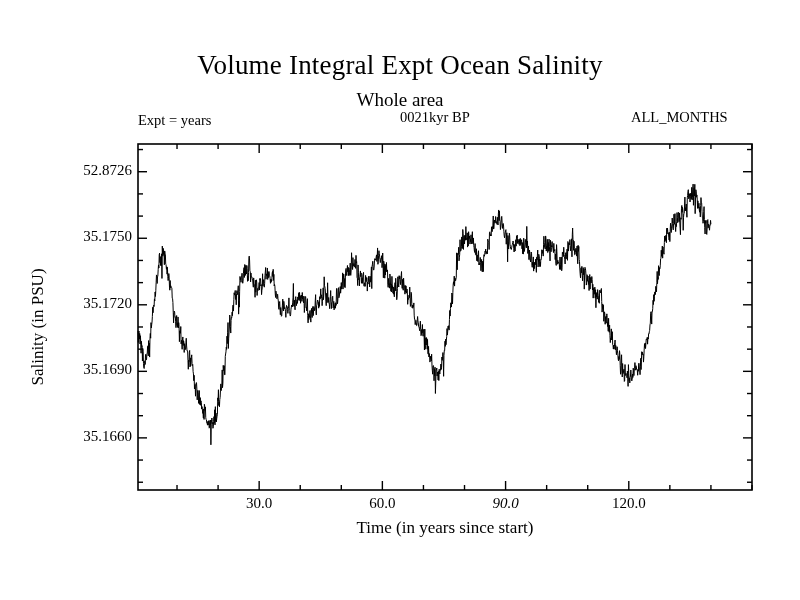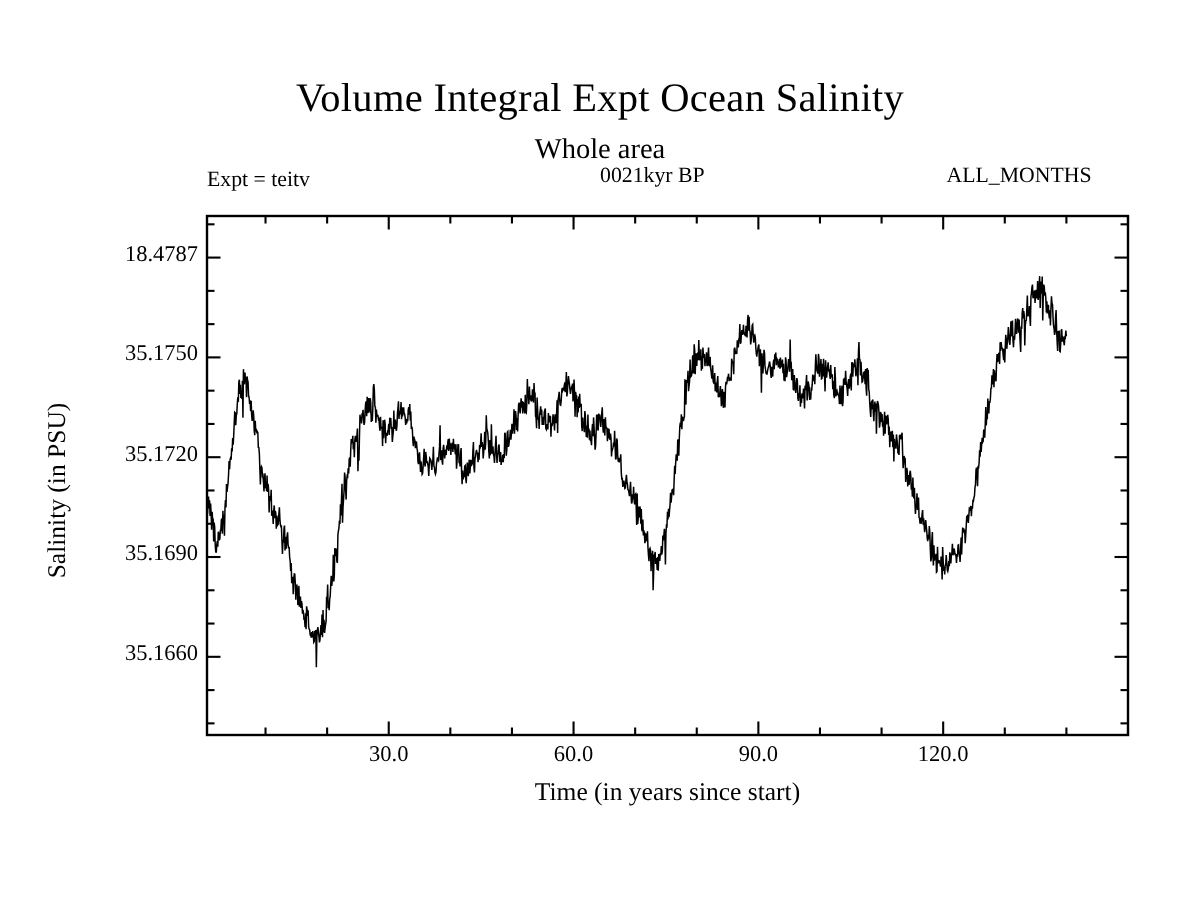--- a/index.html
+++ b/index.html
@@ -119,38 +119,38 @@
   }
 </style>
 </head>
 <body>
 
 <div id="figure">
 
   <div class="main-title">Volume Integral Expt Ocean Salinity</div>
   <div class="subtitle-area">Whole area</div>
 
-  <div class="label-expt">Expt = teitv</div>
+  <div class="label-expt">Expt = years</div>
   <div class="label-period">0021kyr BP</div>
   <div class="label-months">ALL_MONTHS</div>
 
   <div class="y-axis-title">Salinity (in PSU)</div>
   <div class="x-axis-title">Time (in years since start)</div>
 
   <div class="ytick-wrap" id="ytick-wrap">
       <div class="ytick-label" style="top: 427.878px;">35.1660</div>
       <div class="ytick-label" style="top: 361.34px;">35.1690</div>
       <div class="ytick-label" style="top: 294.801px;">35.1720</div>
       <div class="ytick-label" style="top: 228.263px;">35.1750</div>
-      <div class="ytick-label" style="top: 161.724px;">18.4787</div>
+      <div class="ytick-label" style="top: 161.724px;">52.8726</div>
     </div>
   <div class="xtick-wrap" id="xtick-wrap">
       <div class="xtick-label" style="left: 259.157px;">30.0</div>
       <div class="xtick-label" style="left: 382.368px;">60.0</div>
-      <div class="xtick-label" style="left: 505.579px;">90.0</div>
+      <div class="xtick-label" style="left: 505.579px; font-style: italic;">90.0</div>
       <div class="xtick-label" style="left: 628.789px;">120.0</div>
     </div>
 
   <svg class="plot" id="plot-svg" width="800" height="600">
       <rect x="138" y="144" width="614" height="346" fill="none" stroke="#000000" stroke-width="1.6"></rect>
       <line x1="177.01672240802677" y1="490" x2="177.01672240802677" y2="485" stroke="#000" stroke-width="1.4"></line>
       <line x1="177.01672240802677" y1="144" x2="177.01672240802677" y2="149" stroke="#000" stroke-width="1.4"></line>
       <line x1="218.08695652173913" y1="490" x2="218.08695652173913" y2="485" stroke="#000" stroke-width="1.4"></line>
       <line x1="218.08695652173913" y1="144" x2="218.08695652173913" y2="149" stroke="#000" stroke-width="1.4"></line>
       <line x1="259.1571906354515" y1="490" x2="259.1571906354515" y2="481" stroke="#000" stroke-width="1.4"></line>

